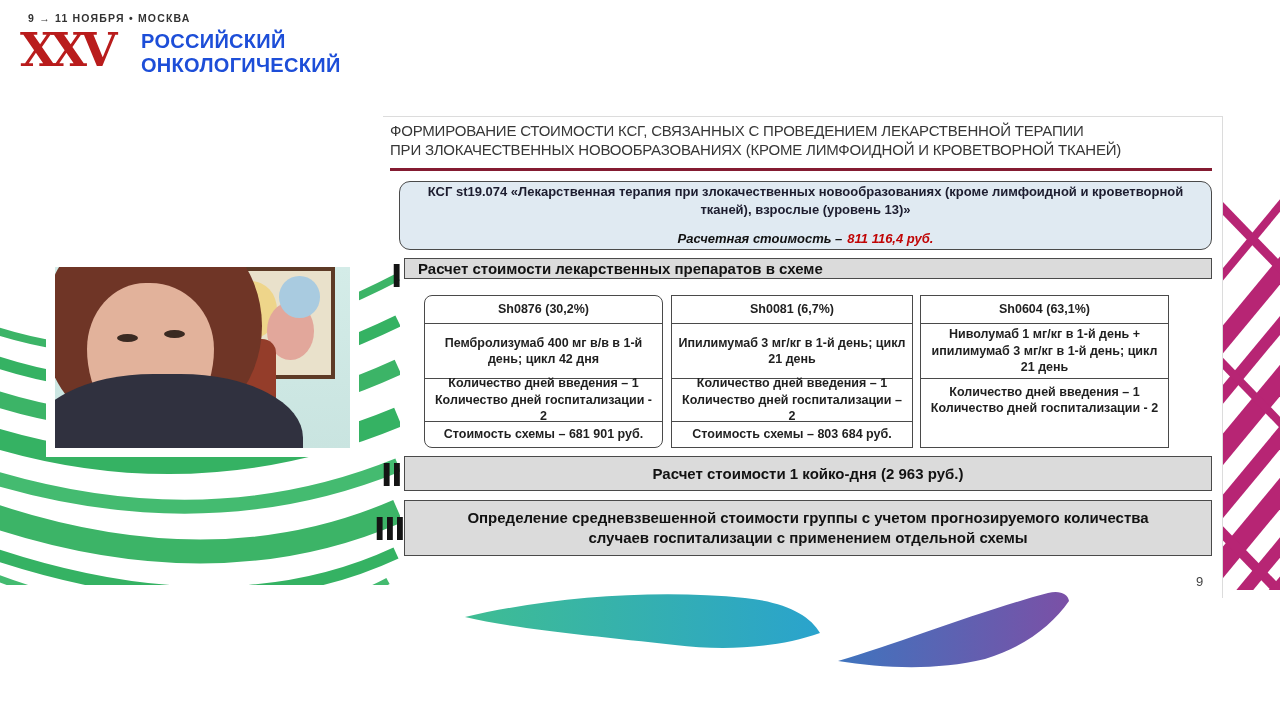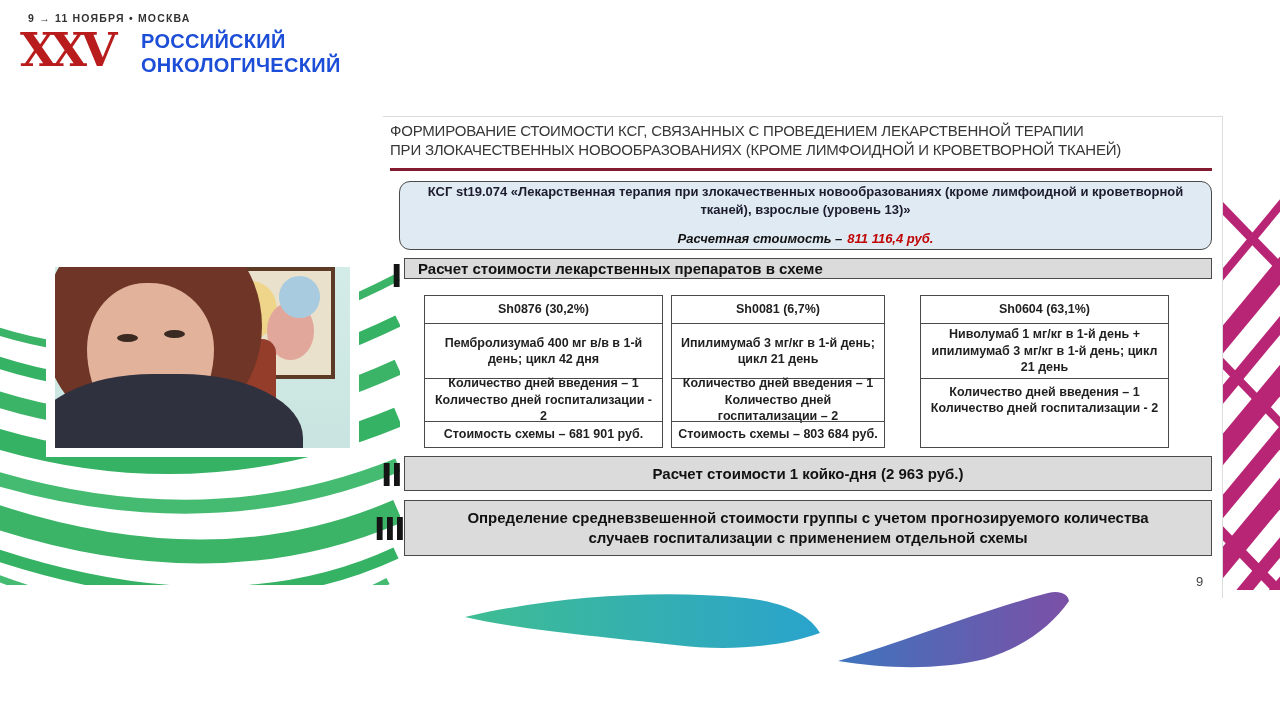--- a/index.html
+++ b/index.html
@@ -37,22 +37,22 @@
                  line-height:20px;padding:16px 48px;}
 
   .marker{position:absolute;font-weight:900;color:#141414;font-size:34px;line-height:32px;
           letter-spacing:-1px;transform:scaleX(1.2);transform-origin:0 50%;}
   .marker.m1{left:391px;top:259px;}
   .marker.m2{left:381px;top:458px;}
   .marker.m3{left:374px;top:512px;}
 
   .scheme-table{position:absolute;top:295px;height:153px;box-sizing:border-box;background:#fff;
                 border:1.6px solid #4a4a4a;display:grid;grid-template-rows:27px 55px 43px 1fr;}
-  .scheme-table.t1{left:424px;width:239px;}
-  .scheme-table.t2{left:671px;width:214px;}
+  .scheme-table.t1{left:424px;width:239px;border-radius:8px;}
+  .scheme-table.t2{left:671px;width:242px;}
   .scheme-table.t3{left:920px;width:249px;}
   .cell{border-top:1.4px solid #4a4a4a;display:flex;flex-direction:column;justify-content:center;
         align-items:center;text-align:center;font-size:12.5px;font-weight:bold;color:#1f1f1f;
         line-height:16.4px;padding:1px 5px;box-sizing:border-box;}
   .cell:first-child{border-top:none;}
 
   .page-number{position:absolute;left:1196px;top:574px;font-size:13px;color:#444;}
 
   
   .webcam{position:absolute;left:55px;top:267px;width:295px;height:181px;overflow:hidden;

